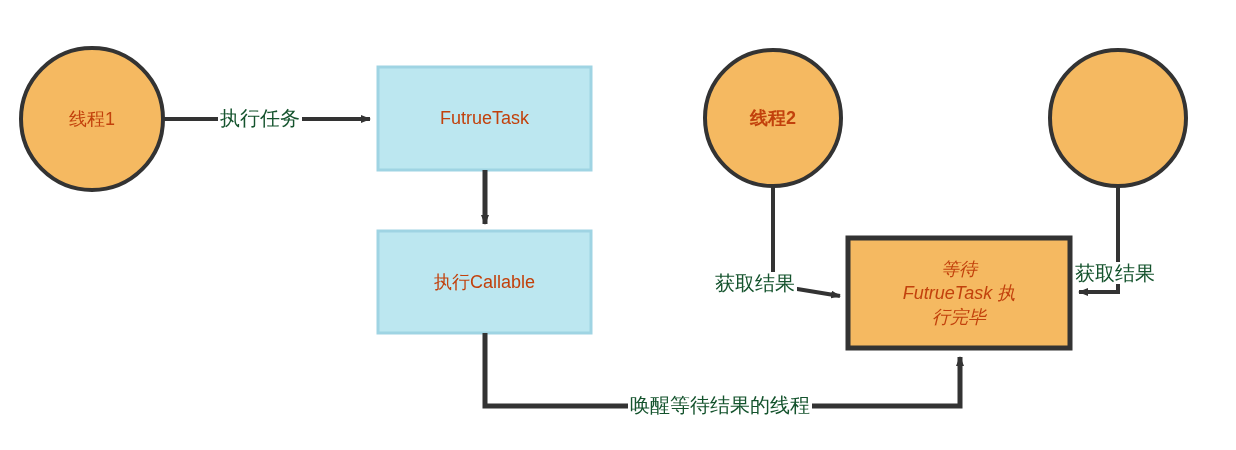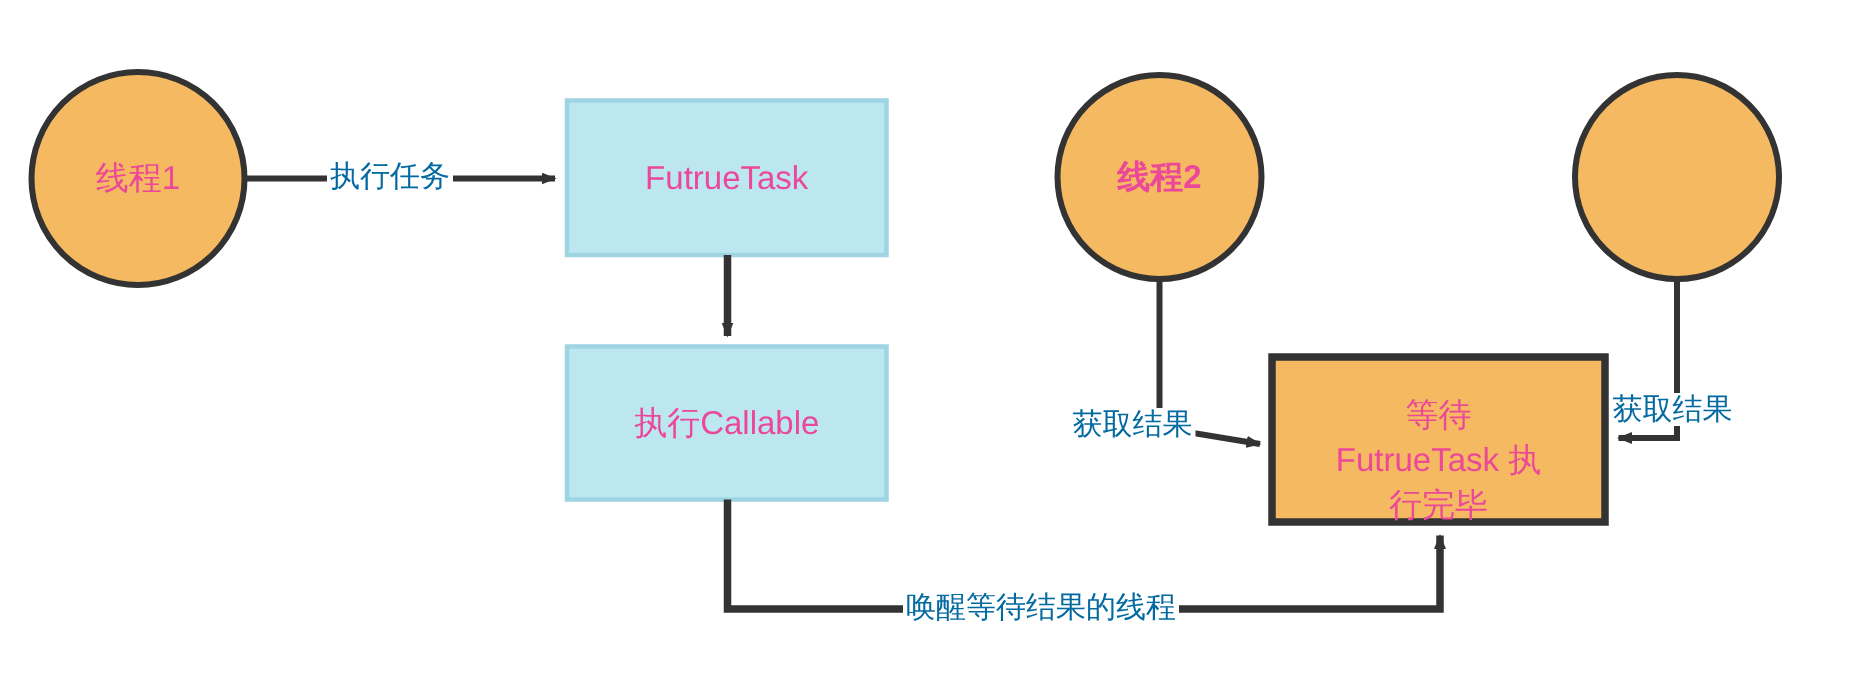--- a/index.html
+++ b/index.html
@@ -23,29 +23,29 @@
     left: 0;
     width: 1236px;
     height: 450px;
   }
   .node-label {
     position: absolute;
     display: flex;
     align-items: center;
     justify-content: center;
     text-align: center;
-    color: #ec4899;
-    font-size: 22px;
+    color: #c2410c;
+    font-size: 18px;
     line-height: 1.35;
     pointer-events: none;
     white-space: pre-line;
   }
   .edge-label {
     position: absolute;
-    color: #0369a1;
+    color: #14532d;
     font-size: 20px;
     line-height: 1;
     background: #ffffff;
     padding: 1px 2px;
     white-space: nowrap;
   }
 </style>
 </head>
 <body>
 
@@ -83,25 +83,25 @@
 
   <div class="node-label" style="left:21px; top:48px; width:142px; height:142px;">线程1</div>
 
   <div class="node-label" style="left:378px; top:231px; width:213px; height:102px;">执行Callable</div>
 
   <div class="node-label" style="left:378px; top:67px; width:213px; height:103px;">FutrueTask</div>
 
   <div class="node-label" style="left:705px; top:50px; width:136px; height:136px;font-weight:bold;">线程2</div>
 
 
-  <div class="node-label" style="left:848px; top:252px; width:222px; height:110px;">等待
+  <div class="node-label" style="left:848px; top:238px; width:222px; height:110px;font-style:italic;">等待
 FutrueTask 执
 行完毕</div>
 
   <div class="edge-label" style="left:218px; top:107px;">执行任务</div>
 
   <div class="edge-label" style="left:713px; top:272px;">获取结果</div>
 
   <div class="edge-label" style="left:1073px; top:262px;">获取结果</div>
 
-  <div class="edge-label" style="left:602px; top:394px;">唤醒等待结果的线程</div>
+  <div class="edge-label" style="left:628px; top:394px;">唤醒等待结果的线程</div>
 
 </div>
 
 </body></html>

